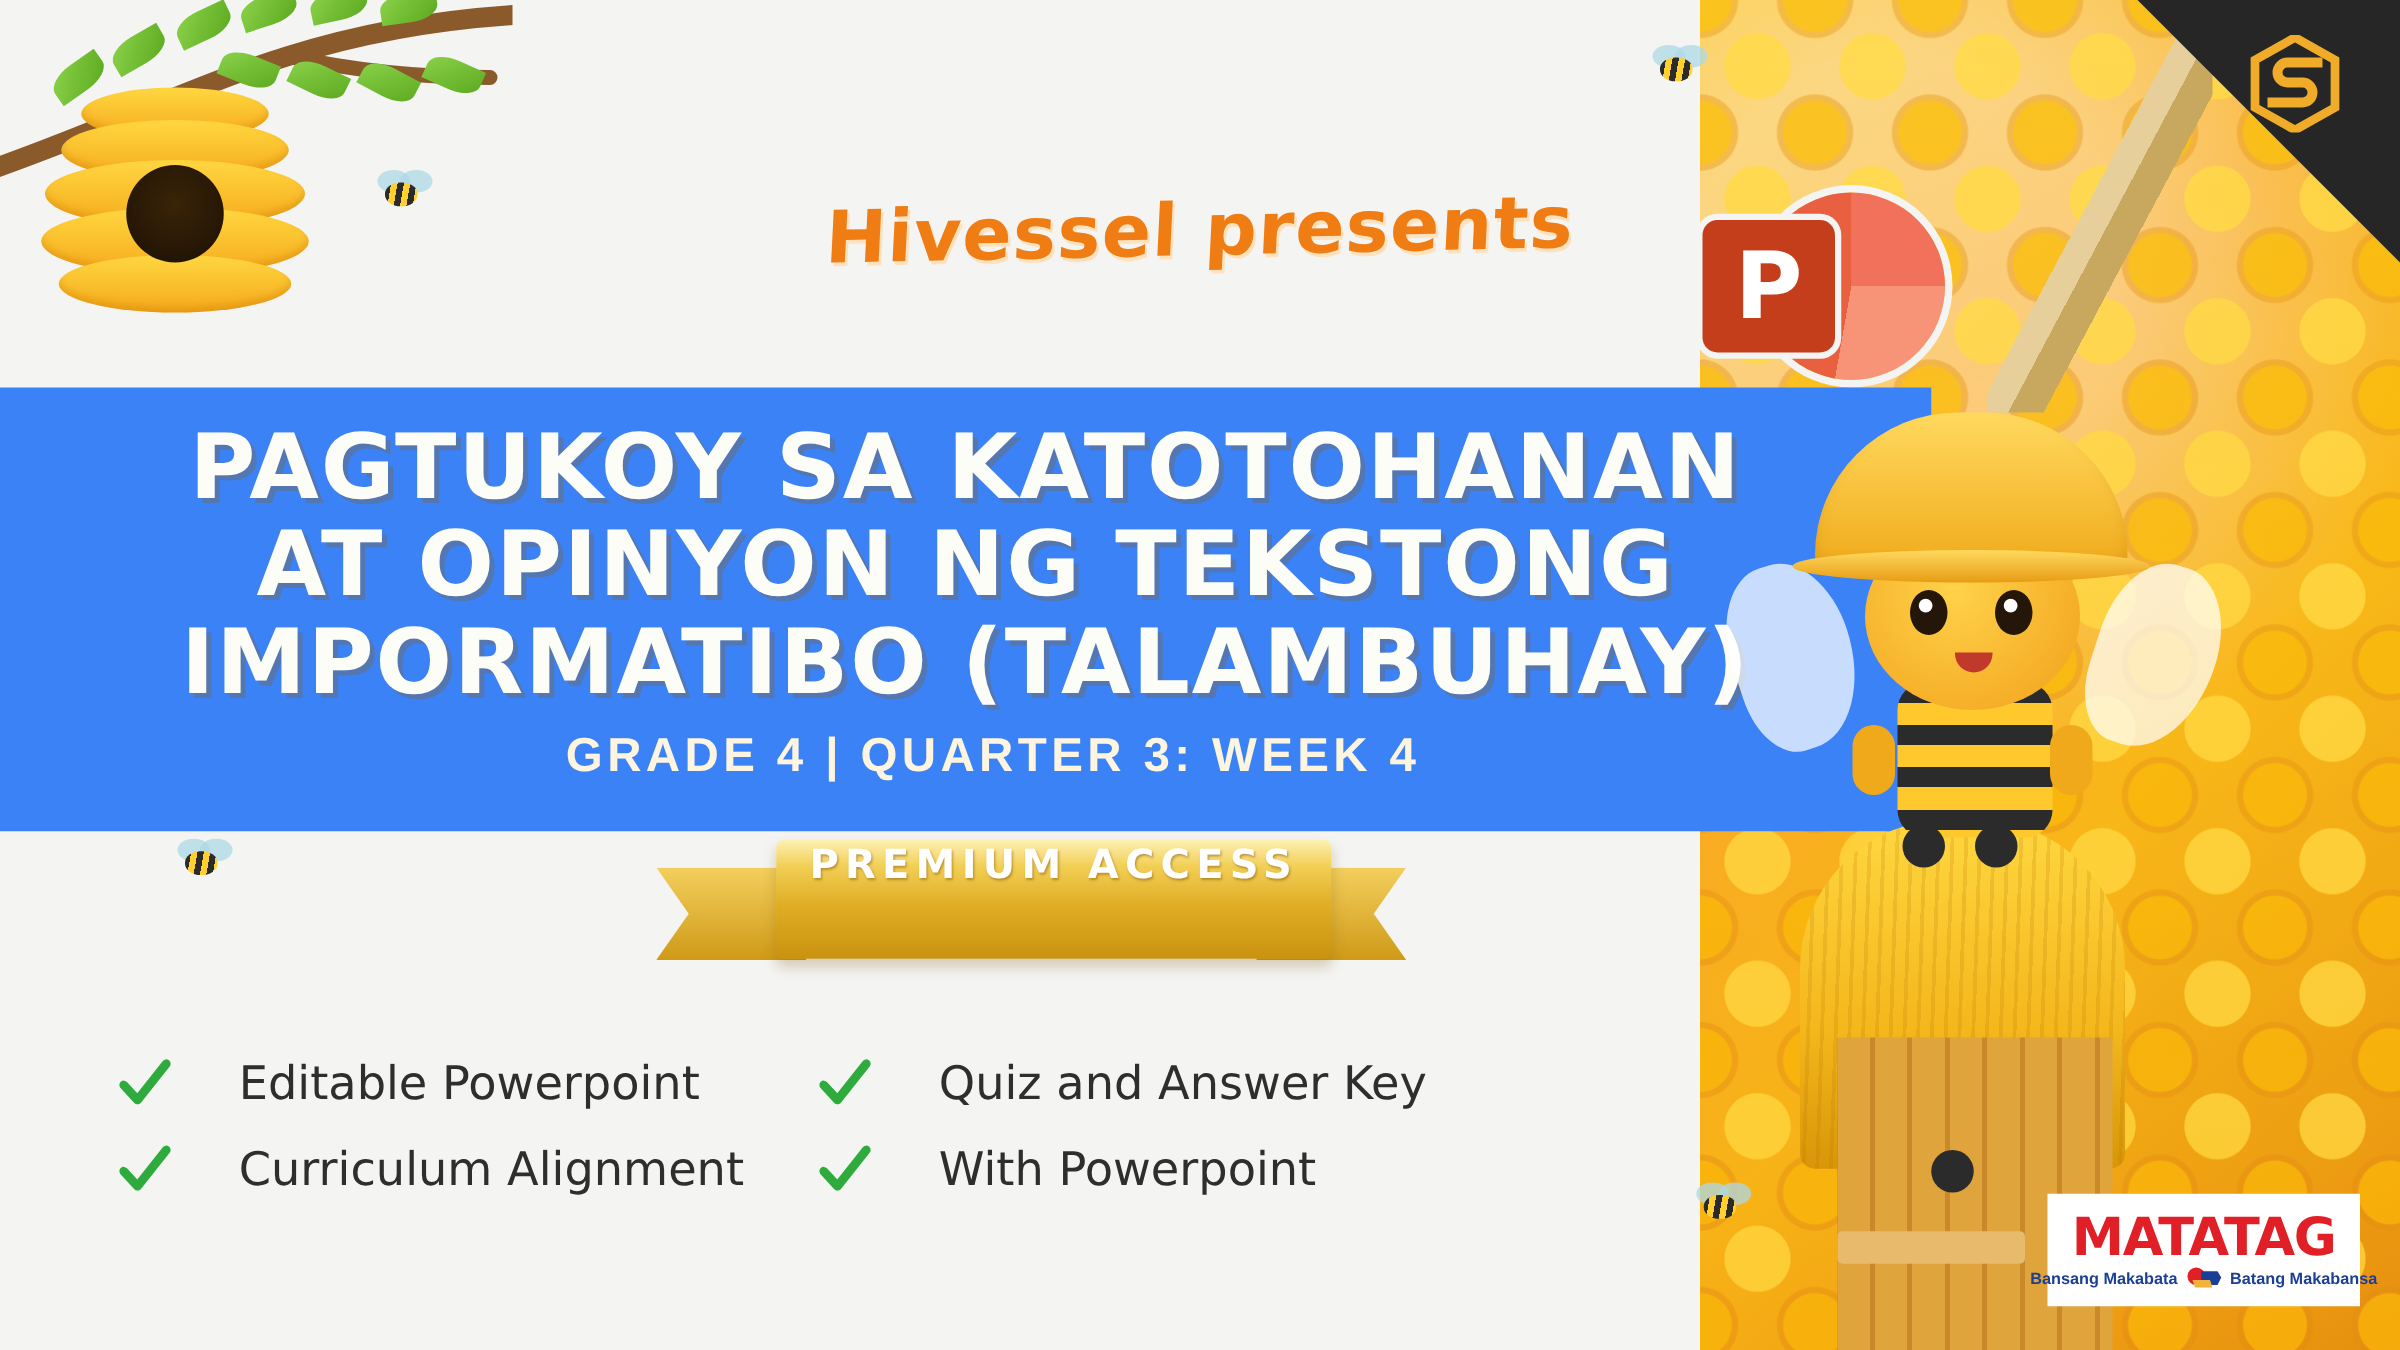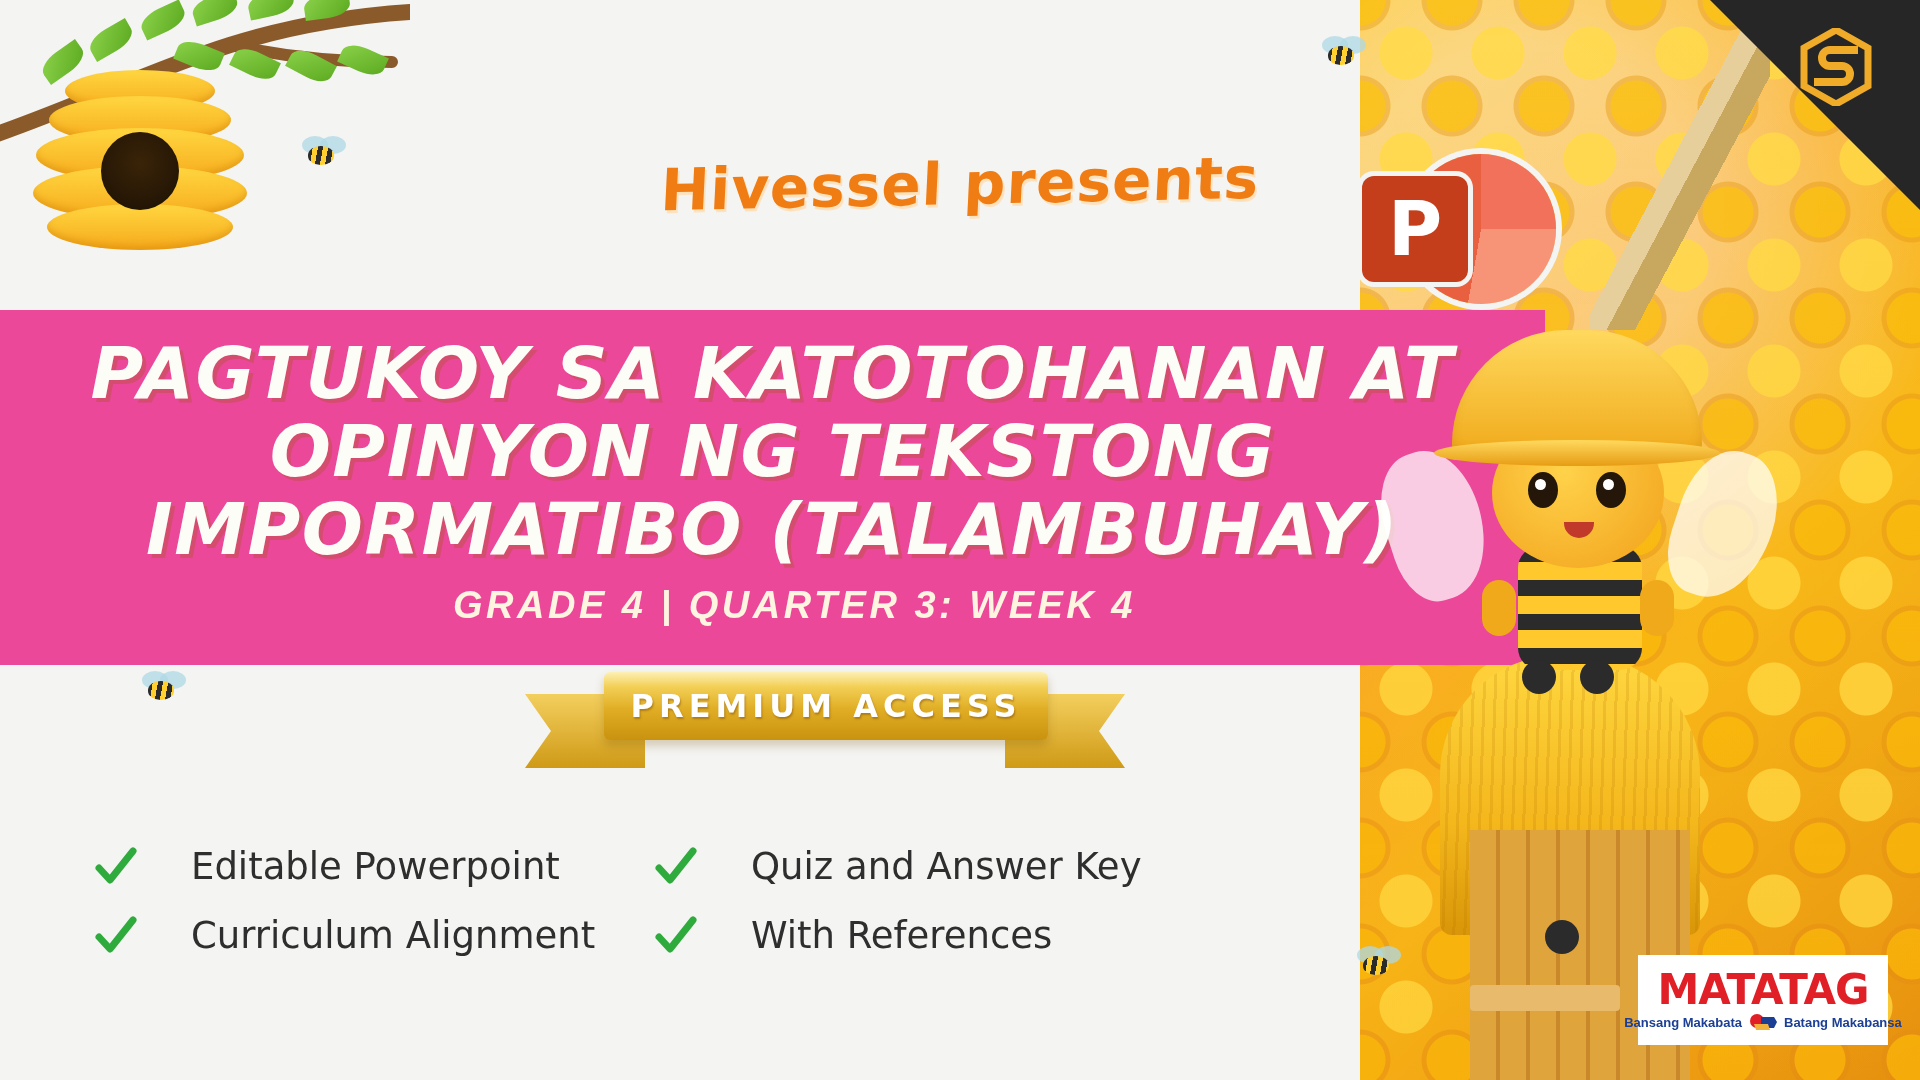--- a/index.html
+++ b/index.html
@@ -92,22 +92,21 @@
     font-family:"DejaVu Sans", sans-serif;
     font-size:58px; font-weight:700; letter-spacing:1px;
     color:#f07c14;
     text-shadow:2px 3px 0 rgba(255,222,180,.85);
     transform:skewX(-4deg) rotate(-1.2deg);
   }
 
   
   .title-band{
     position:absolute; left:0; top:310px; width:1545px; height:355px;
-    background:#ec4899;
-    font-style:italic;
+    background:#3b82f6;
   }
   .title-band .title{
     position:absolute; left:0; right:0; top:24px;
     text-align:center; color:#fdfdf7;
     font-family:"DejaVu Sans", sans-serif;
     font-weight:700; font-size:72px; line-height:78px;
     letter-spacing:1.5px;
     text-shadow:4px 4px 0 rgba(150,90,0,.28);
     padding:0 90px;
   }
@@ -118,25 +117,25 @@
 
   
   .ribbon{ position:absolute; left:525px; top:672px; width:600px; height:120px; }
   .ribbon-tail{
     position:absolute; top:22px; width:120px; height:74px;
     background:linear-gradient(180deg,#f3cf5e,#cf9a17);
   }
   .ribbon-tail.left{ left:0; clip-path:polygon(0 0,100% 0,100% 100%,0 100%,26px 50%); }
   .ribbon-tail.right{ right:0; clip-path:polygon(0 0,100% 0,calc(100% - 26px) 50%,100% 100%,0 100%); }
   .ribbon-main{
-    position:absolute; left:79px; top:0; width:444px; height:68px;
+    position:absolute; left:96px; top:0; width:444px; height:95px;
     background:linear-gradient(180deg,#fdf0b4 0%,#f2cf55 22%,#e0ad24 55%,#c9920f 100%);
     border-radius:6px;
     box-shadow:0 6px 10px rgba(120,80,0,.25);
-    display:flex; align-items:center; justify-content:center;
+    display:flex; justify-content:center;
   }
   .ribbon-main span{
     color:#ffffff; font-size:32px; font-weight:700; letter-spacing:5px;
     font-family:"DejaVu Sans", sans-serif;
     text-shadow:1px 2px 2px rgba(120,70,0,.45);
   }
 
   
   .features{ position:absolute; left:95px; top:845px; width:1400px; display:flex; gap:40px; }
   .feat-col{ display:flex; flex-direction:column; gap:26px; }
@@ -359,21 +358,21 @@
       <div class="feat">
         <svg class="check" viewBox="0 0 42 42">
           <path d="M4 22 L15 34 L38 5" fill="none" stroke="#2eab3c" stroke-width="7" stroke-linecap="round" stroke-linejoin="round"></path>
         </svg>
         <div class="feat-label">Quiz and Answer Key</div>
       </div>
       <div class="feat">
         <svg class="check" viewBox="0 0 42 42">
           <path d="M4 22 L15 34 L38 5" fill="none" stroke="#2eab3c" stroke-width="7" stroke-linecap="round" stroke-linejoin="round"></path>
         </svg>
-        <div class="feat-label">With References</div>
+        <div class="feat-label">With Powerpoint</div>
       </div>
     </div>
 
   </div>
 
   <div class="matatag">
     <div class="mt-word">MATATAG</div>
     <div class="mt-sub">
       <span>Bansang Makabata</span>
       <svg class="mt-hands" viewBox="0 0 30 18">

